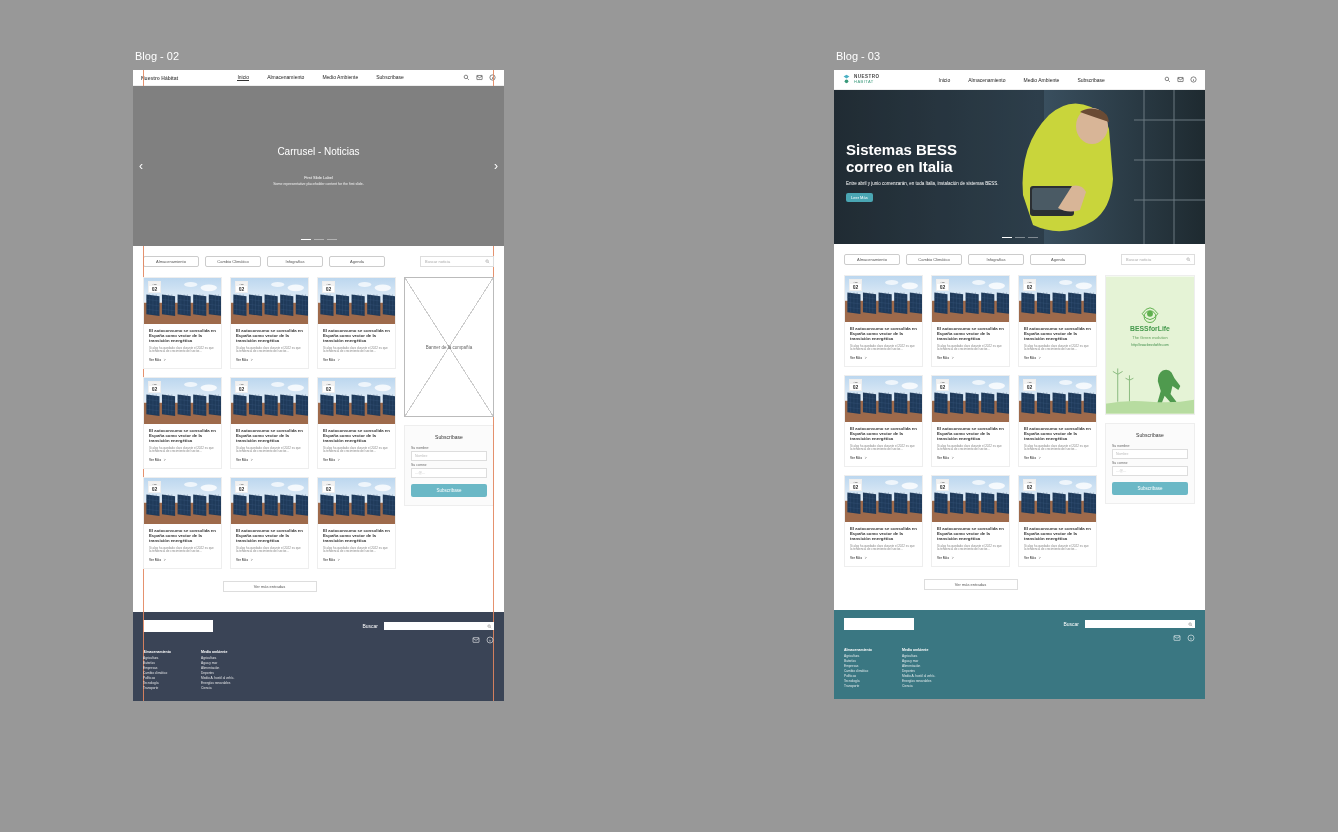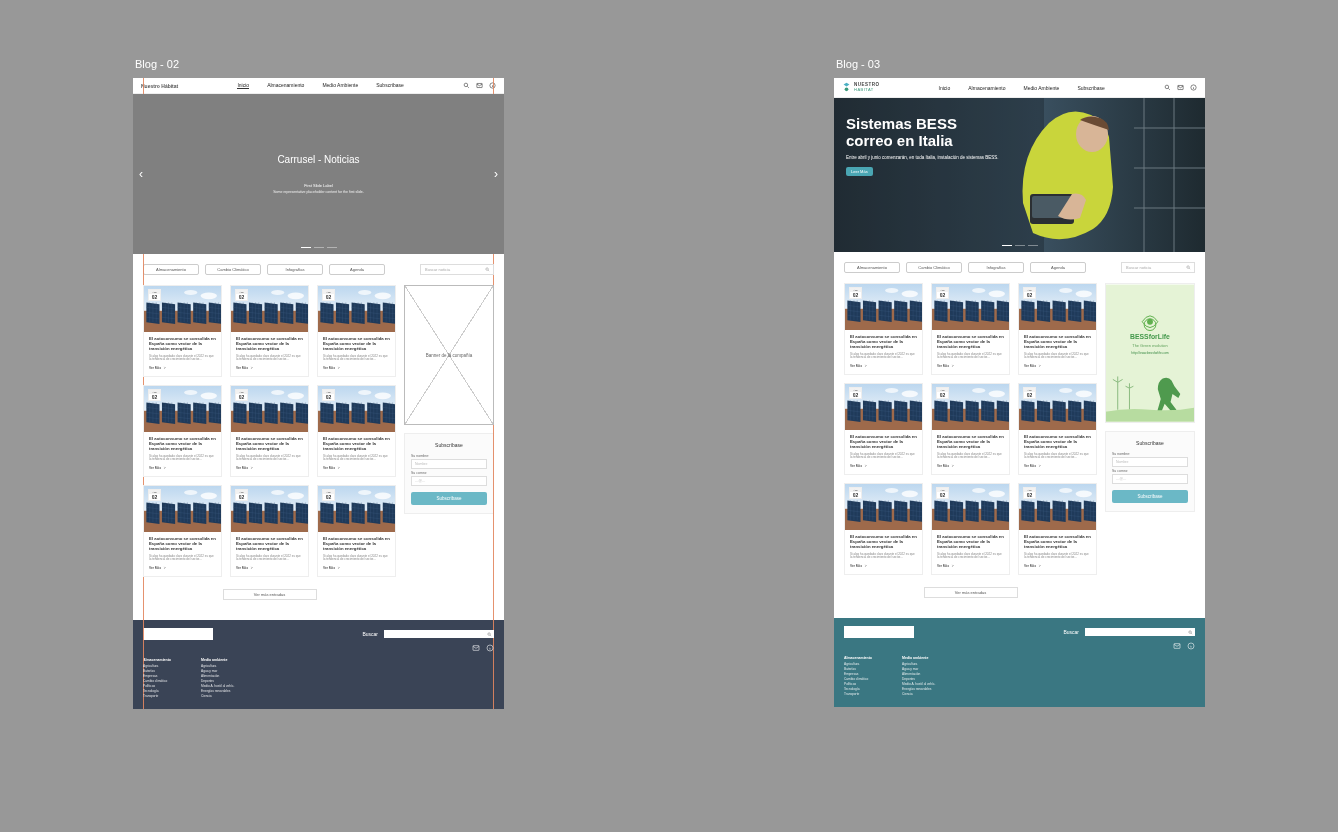--- a/index.html
+++ b/index.html
@@ -7,21 +7,20 @@
     background: #989898;
     font-family: Arial, Helvetica, sans-serif;
     font-size: 10px;
     color: #333;
     padding: 50px 0 40px;
   }
   .canvas {
     display: flex;
     justify-content: center;
     gap: 330px;
-    margin-top: 8px;
   }
   .artboard-wrap { }
   .artboard-label {
     color: #fff;
     font-size: 11px;
     font-weight: 500;
     margin: 0 0 8px 2px;
   }
   .artboard {
     width: 371px;
@@ -72,21 +71,21 @@
   .indic span.on { opacity:1;}
 
   
   .hero-b {
     position: relative;
     height: 154px;
     overflow: hidden;
     color:#fff;
   }
   .hero-b svg.bg { position:absolute; inset:0; width:100%; height:100%; }
-  .hero-b .overlay { position:relative; padding: 18px 12px 0; }
+  .hero-b .overlay { position:relative; padding: 52px 12px 0; }
   .hero-b h1 { font-size: 15px; font-weight: bold; line-height:1.1; max-width:180px;}
   .hero-b .desc { font-size: 4.5px; margin-top: 6px; max-width:180px; line-height:1.3;}
   .hero-b .btn { display:inline-block; background:#4aa6b3; color:#fff; font-size:4px; padding:2px 5px; margin-top:6px; border-radius:2px;}
 
   
   .filters {
     display:flex; align-items:center; gap:6px; padding:10px 10px;
   }
   .filters .pill {
     border:1px solid #ccc; border-radius:2px; font-size:4px; padding:2px 0;

